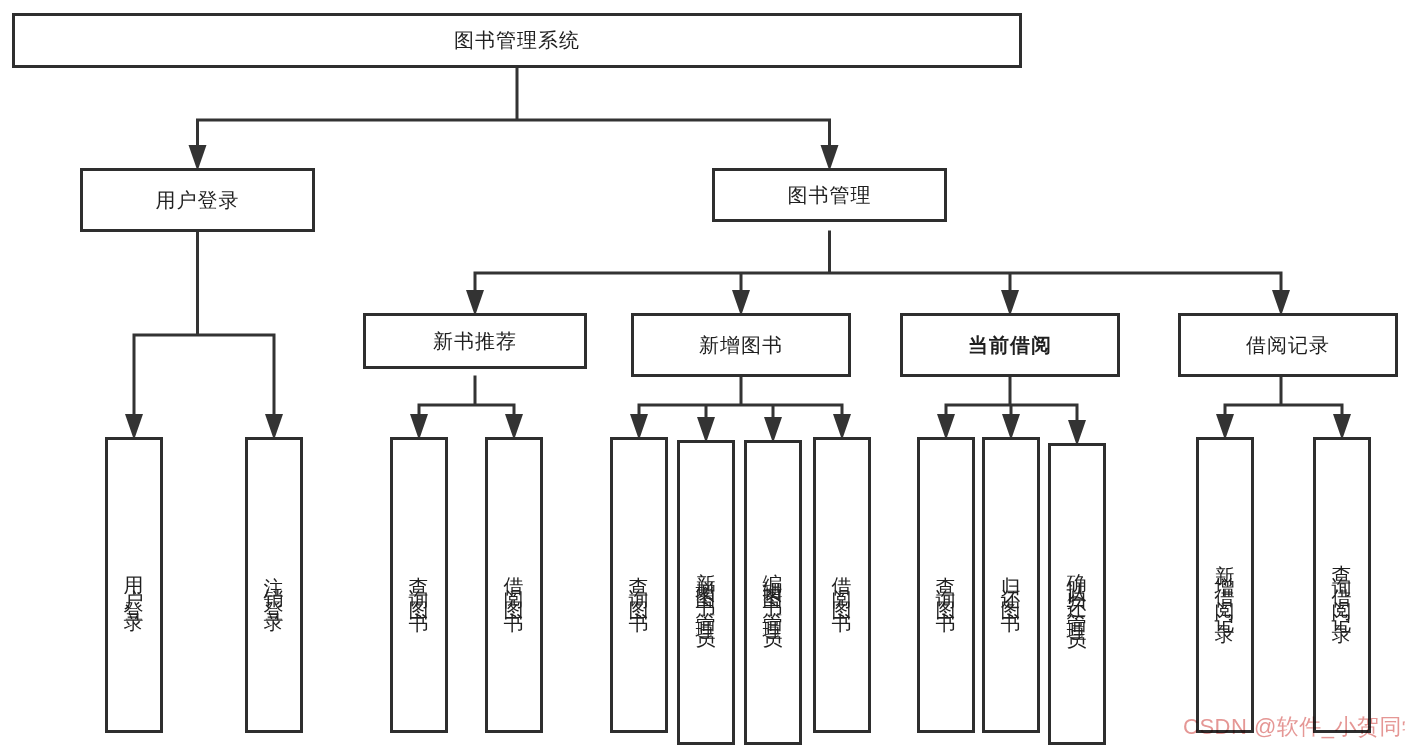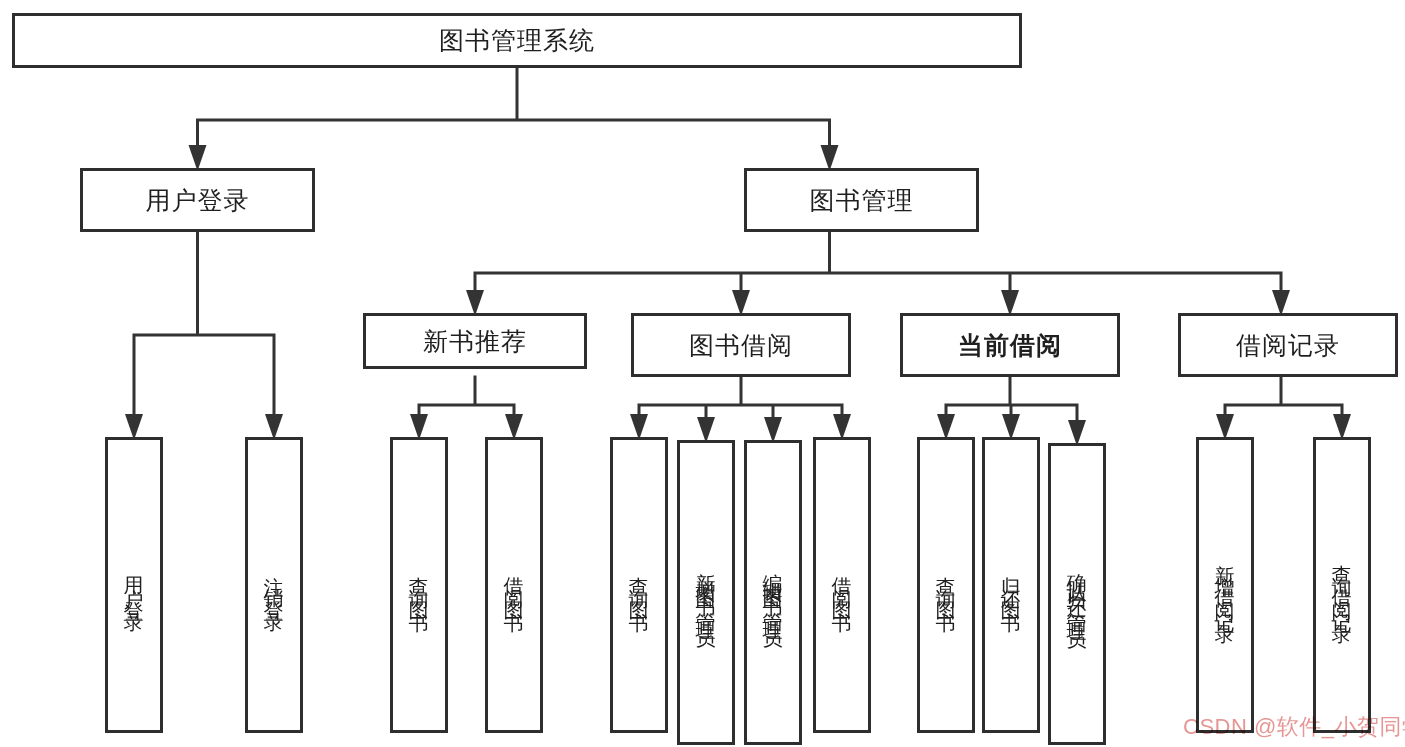--- a/index.html
+++ b/index.html
@@ -24,21 +24,21 @@
     position: absolute;
     background: #ffffff;
     border: 3px solid #2e2e2e;
     display: flex;
     align-items: center;
     justify-content: center;
     color: #1f1f1f;
     text-align: center;
   }
 
-  .node.h { font-size: 25px; letter-spacing: 1px; }
+  .node.h { font-size: 20px; letter-spacing: 1px; }
 
   .node.v span {
     writing-mode: vertical-rl;
     text-orientation: mixed;
     font-size: 20px;
     letter-spacing: 12px;
     line-height: 1;
     white-space: nowrap;
   }
   .node.v.tight span { letter-spacing: 8px; }
@@ -96,24 +96,24 @@
       <polygon points="1011,440 1002,414 1020,414"></polygon>
       <polygon points="1077,446 1068,420 1086,420"></polygon>
       <polygon points="1225,440 1216,414 1234,414"></polygon>
       <polygon points="1342,440 1333,414 1351,414"></polygon>
     </g>
   </svg>
 
   <div class="node h" style="left:12px; top:13px; width:1010px; height:55px;">图书管理系统</div>
 
   <div class="node h" style="left:80px; top:168px; width:235px; height:64px;">用户登录</div>
-  <div class="node h" style="left:712px; top:168px; width:235px; height:64px;margin-left:32px;">图书管理</div>
+  <div class="node h" style="left:712px; top:168px; width:235px; height:54px;">图书管理</div>
 
   <div class="node h" style="left:363px; top:313px; width:224px; height:56px;">新书推荐</div>
-  <div class="node h" style="left:631px; top:313px; width:220px; height:64px;">图书借阅</div>
+  <div class="node h" style="left:631px; top:313px; width:220px; height:64px;">新增图书</div>
   <div class="node h" style="left:900px; top:313px; width:220px; height:64px;font-weight:bold;">当前借阅</div>
   <div class="node h" style="left:1171px; top:313px; width:220px; height:64px;margin-left:7px;">借阅记录</div>
 
   <div class="node v" style="left:105px; top:437px; width:58px; height:296px;">
     <span>用户登录</span>
   </div>
   <div class="node v" style="left:245px; top:437px; width:58px; height:296px;">
     <span>注销登录</span>
   </div>
 

